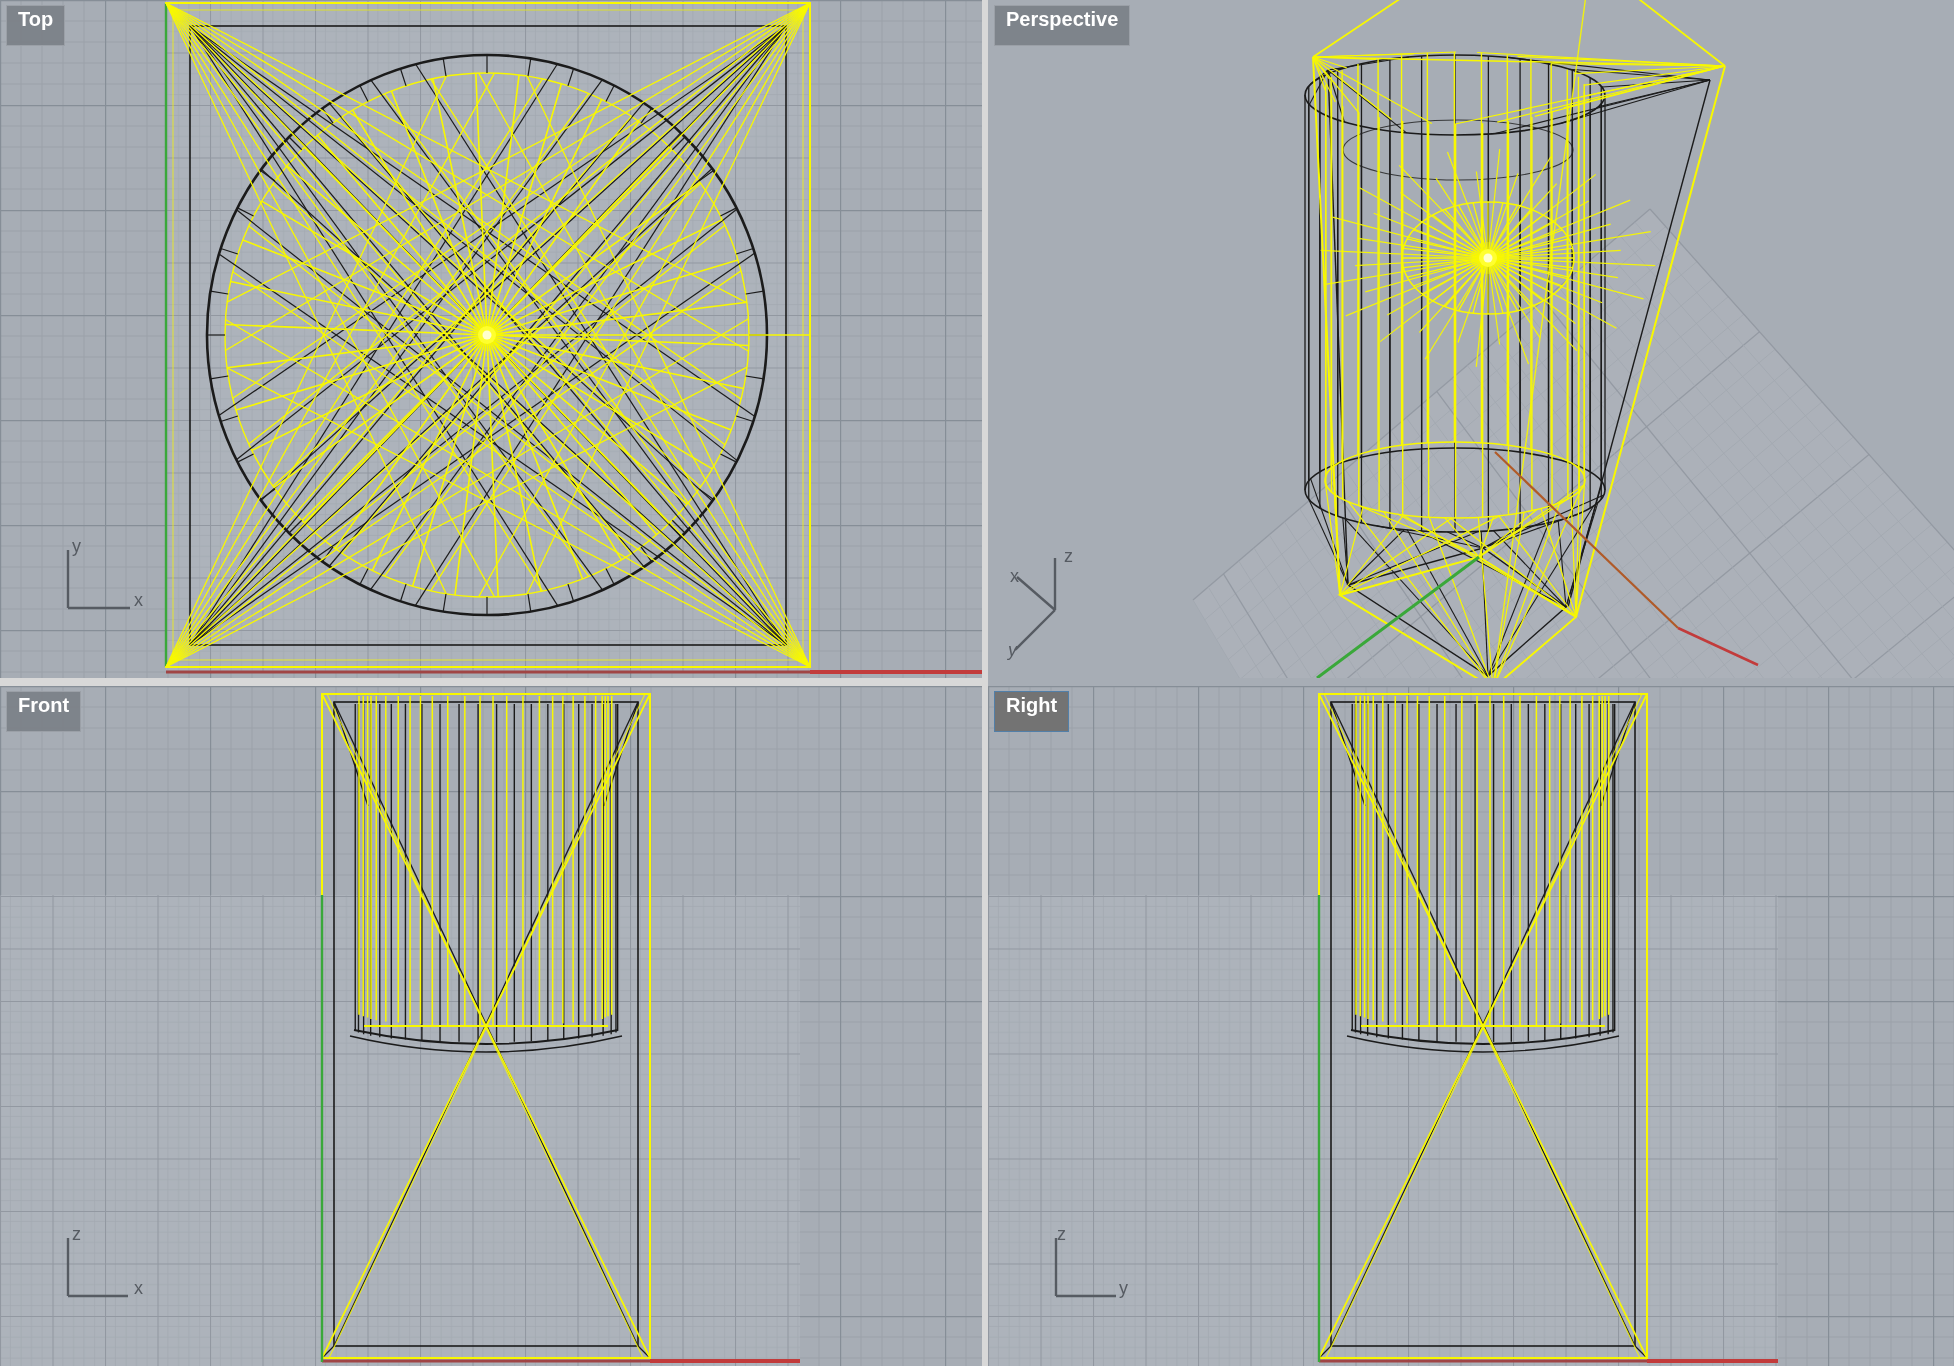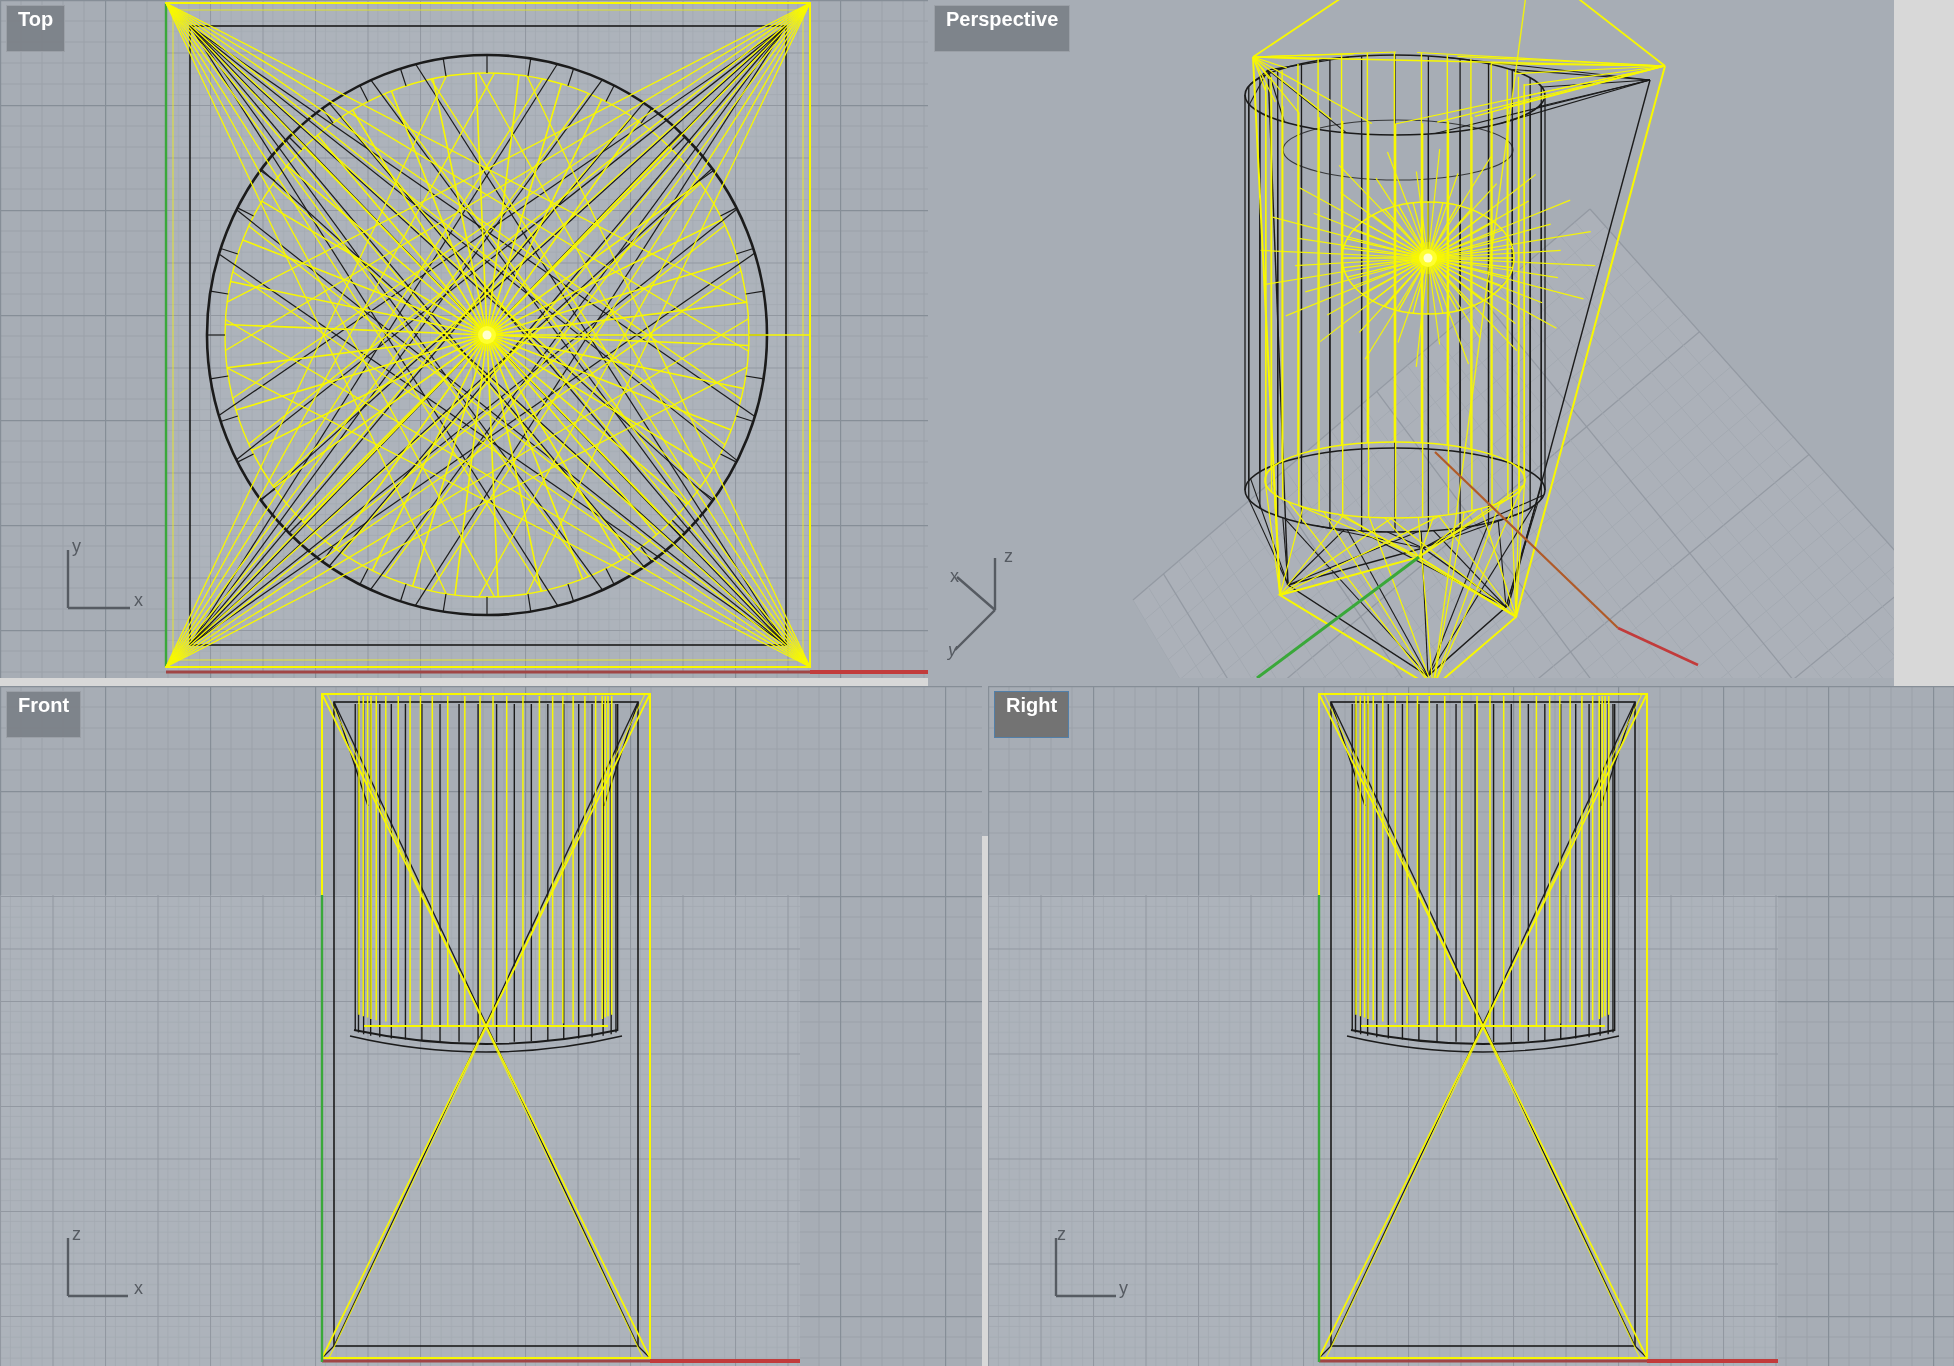--- a/index.html
+++ b/index.html
@@ -5,26 +5,26 @@
   html,body{margin:0;padding:0;}
   body{
     width:1954px;height:1366px;overflow:hidden;
     background:#d8d8d8;
     font-family:"Liberation Sans", sans-serif;
     position:relative;
   }
   .viewport{position:absolute;overflow:hidden;background:#A7ADB5;}
   .viewport svg{position:absolute;left:0;top:0;display:block;}
   #vp-top{left:0;top:0;width:982px;height:678px;}
-  #vp-perspective{left:928px;top:0;width:966px;height:836px;}
+  #vp-perspective{left:988px;top:0;width:966px;height:836px;}
   #vp-front{left:0;top:686px;width:982px;height:708px;}
   #vp-right{left:988px;top:686px;width:966px;height:680px;}
   .vp-label{
     position:absolute;left:6px;top:5px;
-    padding:2px 11px 20px 11px;
+    padding:2px 11px 14px 11px;
     font-size:20px;font-weight:bold;color:#fff;
     background:rgba(121,126,133,0.88);
     border:1px solid rgba(158,163,170,0.9);
     z-index:5;cursor:pointer;user-select:none;
   }
   .vp-label.active{
     background:#737373;
     border:1px solid #527FA8;
   }
   .axis-letter{

